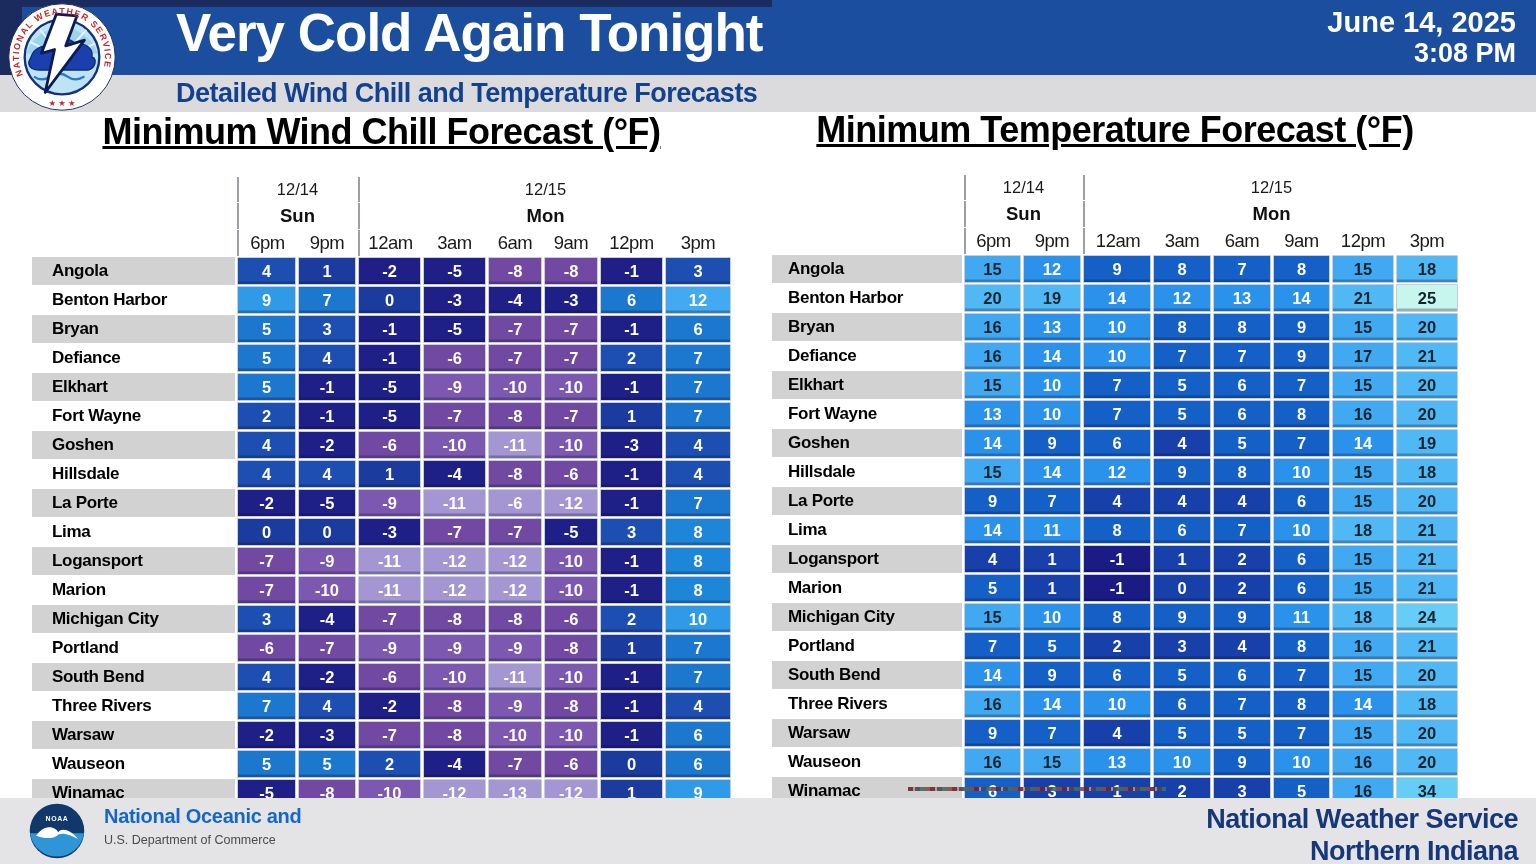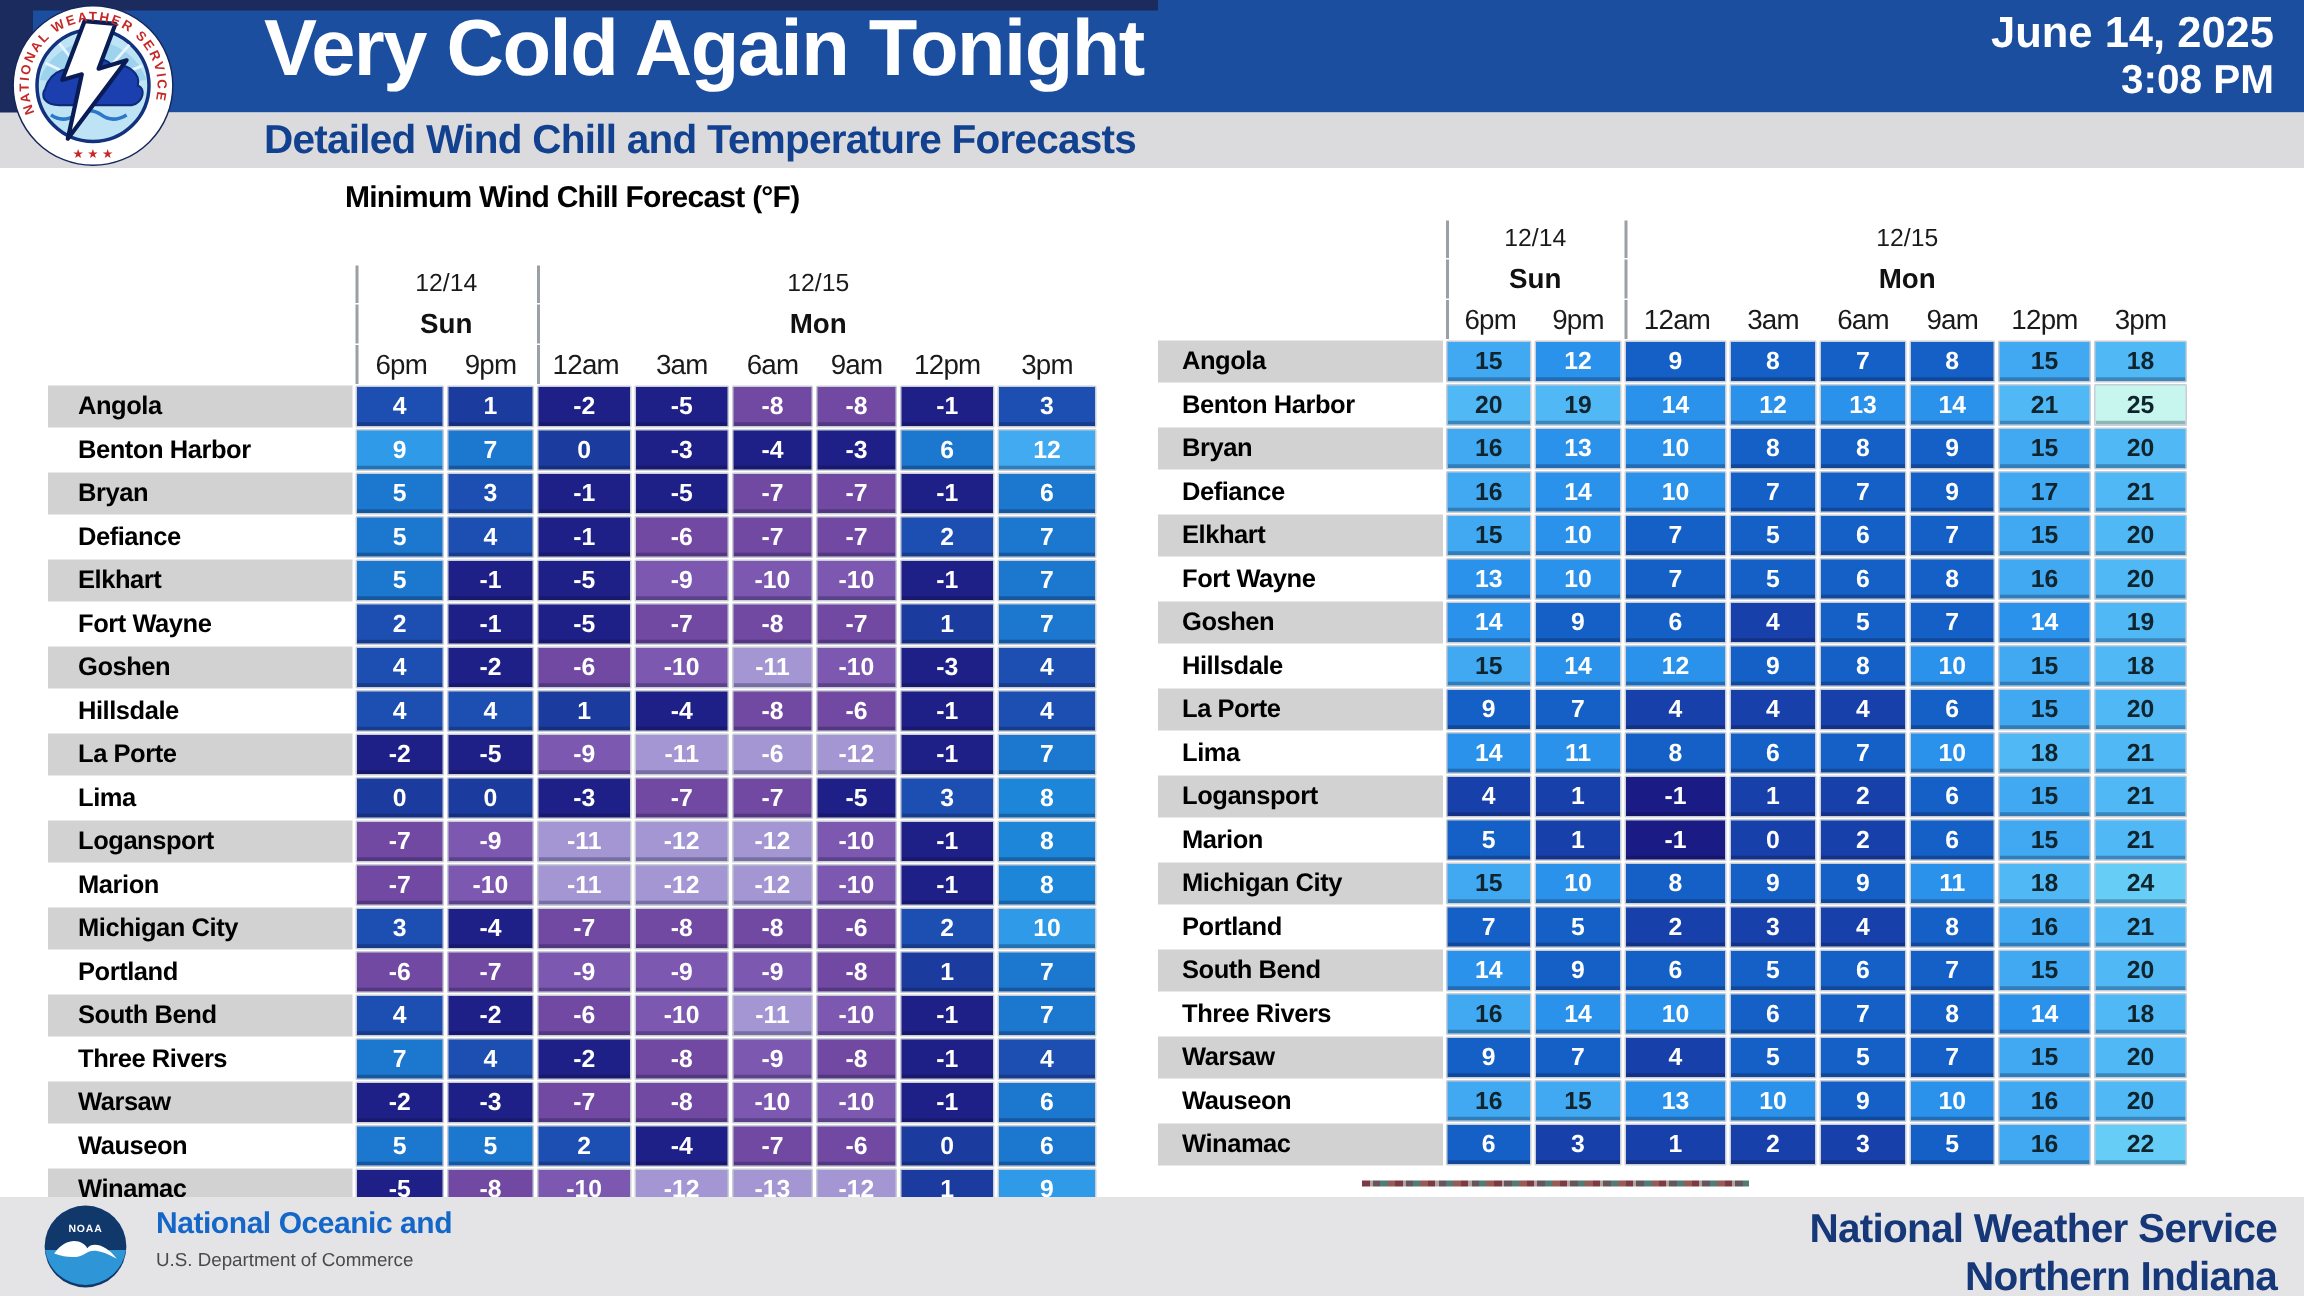--- a/index.html
+++ b/index.html
@@ -16,21 +16,21 @@
   .dt-date{font-size:29px;font-weight:700;line-height:1.12;}
   .dt-time{font-size:27px;font-weight:700;line-height:1.12;}
   .subtitlebar{position:absolute;left:0;top:75px;width:1536px;height:37px;background:var(--subtitle-band);}
   .subtitle{position:absolute;left:176px;top:3px;margin:0;color:var(--subtitle-text);
         font-size:27px;font-weight:700;letter-spacing:-0.5px;white-space:nowrap;}
   
   .ftable{position:absolute;}
   #t0{left:32px;top:118px;width:699px;}
   #t1{left:772px;top:116px;width:686px;}
   .ftable h3{margin:0 0 4px 0;height:28px;line-height:28px;text-align:center;
-        color:var(--table-title-text);font-size:20px;font-weight:700;letter-spacing:-0.5px;}
+        color:var(--table-title-text);font-size:36px;font-weight:700;letter-spacing:-0.5px;text-decoration:underline;}
   .grid{display:grid;row-gap:1px;column-gap:2px;
         grid-template-rows:25px 26px 26px repeat(19,28px);margin-top:31px;}
   .grid-wc{grid-template-columns:203px 59px 58px 63px 63px 54px 54px 63px 66px;}
   .grid-t {grid-template-columns:190px 57px 58px 68px 58px 58px 57px 62px 62px;}
   .grid > div{display:flex;align-items:center;justify-content:center;}
   .hdate{font-size:16.5px;color:#1a1a1a;}
   .hday{font-size:18.5px;font-weight:700;color:#111;}
   .htime{font-size:18.5px;color:#1a1a1a;letter-spacing:-0.5px;}
   .vline{border-left:2px solid #9aa0a6;}
   .spacer{background:transparent;}
@@ -284,20 +284,21 @@
         <div class="val" style="background: rgb(125, 88, 176); color: rgb(255, 255, 255);">-10</div>
         <div class="val" style="background: rgb(163, 150, 211); color: rgb(255, 255, 255);">-12</div>
         <div class="val" style="background: rgb(163, 150, 211); color: rgb(255, 255, 255);">-13</div>
         <div class="val" style="background: rgb(163, 150, 211); color: rgb(255, 255, 255);">-12</div>
         <div class="val" style="background: rgb(27, 60, 158); color: rgb(255, 255, 255);">1</div>
         <div class="val" style="background: rgb(47, 155, 232); color: rgb(255, 255, 255);">9</div>
       </div>
   </section>
 
   <section class="ftable" id="t1">
+    <h3>Minimum Temperature Forecast (°F)</h3>
     <div class="grid grid-t">
         <div class="spacer"></div>
         <div class="hdate vline" style="grid-column: span 2;">12/14</div>
         <div class="hdate vline" style="grid-column: span 6;">12/15</div>
         <div class="spacer"></div>
         <div class="hday vline" style="grid-column: span 2;">Sun</div>
         <div class="hday vline" style="grid-column: span 6;">Mon</div>
         <div class="spacer"></div>
         <div class="htime vline">6pm</div>
         <div class="htime">9pm</div>
@@ -470,21 +471,21 @@
         <div class="val" style="background: rgb(65, 169, 242); color: rgb(16, 36, 46);">16</div>
         <div class="val" style="background: rgb(80, 184, 245); color: rgb(16, 36, 46);">20</div>
         <div class="citylbl even">Winamac</div>
         <div class="val" style="background: rgb(21, 96, 198); color: rgb(255, 255, 255);">6</div>
         <div class="val" style="background: rgb(24, 64, 170); color: rgb(255, 255, 255);">3</div>
         <div class="val" style="background: rgb(24, 64, 170); color: rgb(255, 255, 255);">1</div>
         <div class="val" style="background: rgb(24, 64, 170); color: rgb(255, 255, 255);">2</div>
         <div class="val" style="background: rgb(24, 64, 170); color: rgb(255, 255, 255);">3</div>
         <div class="val" style="background: rgb(21, 96, 198); color: rgb(255, 255, 255);">5</div>
         <div class="val" style="background: rgb(65, 169, 242); color: rgb(16, 36, 46);">16</div>
-        <div class="val" style="background: rgb(102, 205, 246); color: rgb(16, 36, 46);">22</div>
+        <div class="val" style="background: rgb(102, 205, 246); color: rgb(16, 36, 46);">34</div>
       </div>
   </section>
 
   <div class="legend-strip"></div>
 
   <footer class="botbar">
     <div class="noaa-logo">
       <svg viewBox="0 0 100 100" width="58" height="58">
         <circle cx="50" cy="50" r="47" fill="#10386B"></circle>
         <path d="M3.5,54 A47,47 0 0 0 96.5,54 Z" fill="#2E96D6"></path>

